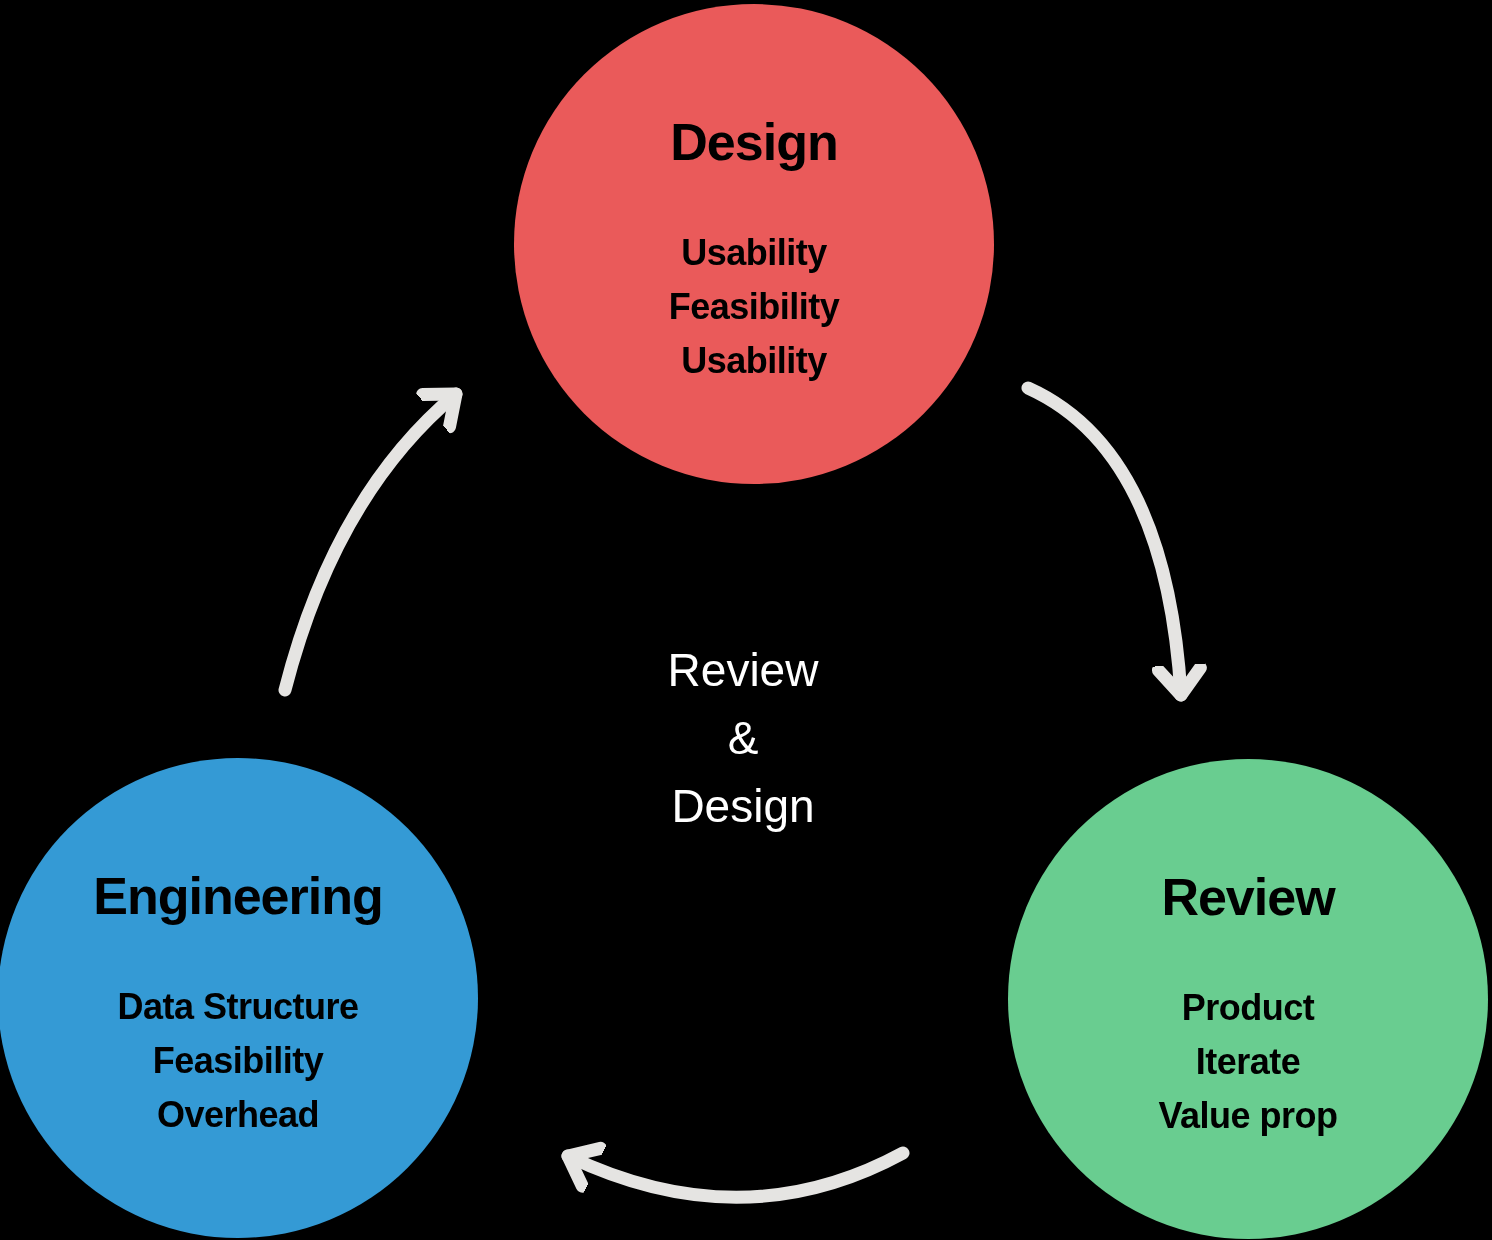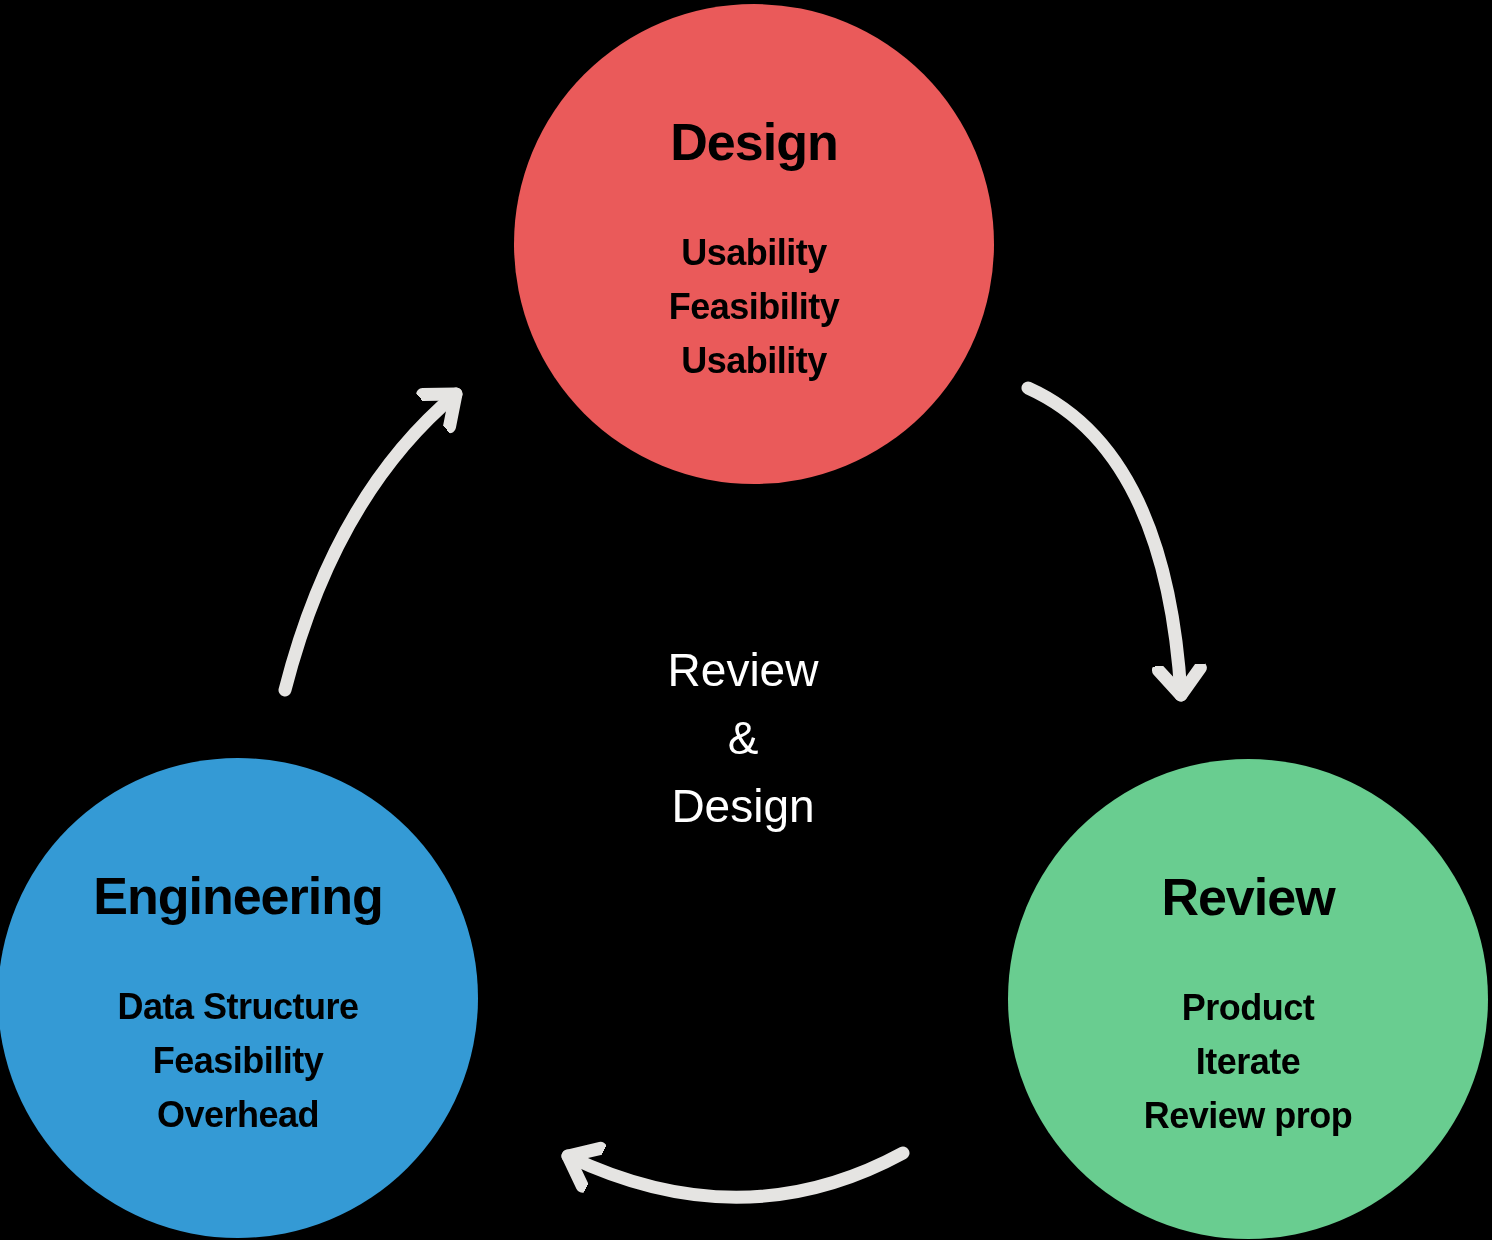--- a/index.html
+++ b/index.html
@@ -103,21 +103,21 @@
       <div>Feasibility</div>
       <div>Overhead</div>
     </div>
   </div>
 
   <div class="node node-product" style="background-color: rgb(105, 205, 144);">
     <div class="title">Review</div>
     <div class="items">
       <div>Product</div>
       <div>Iterate</div>
-      <div>Review prop</div>
+      <div>Value prop</div>
     </div>
   </div>
 
   <div class="center-label" style="color: #ffffff;">
     <div>Review</div>
     <div>&amp;</div>
     <div>Design</div>
   </div>
 
 </div>

